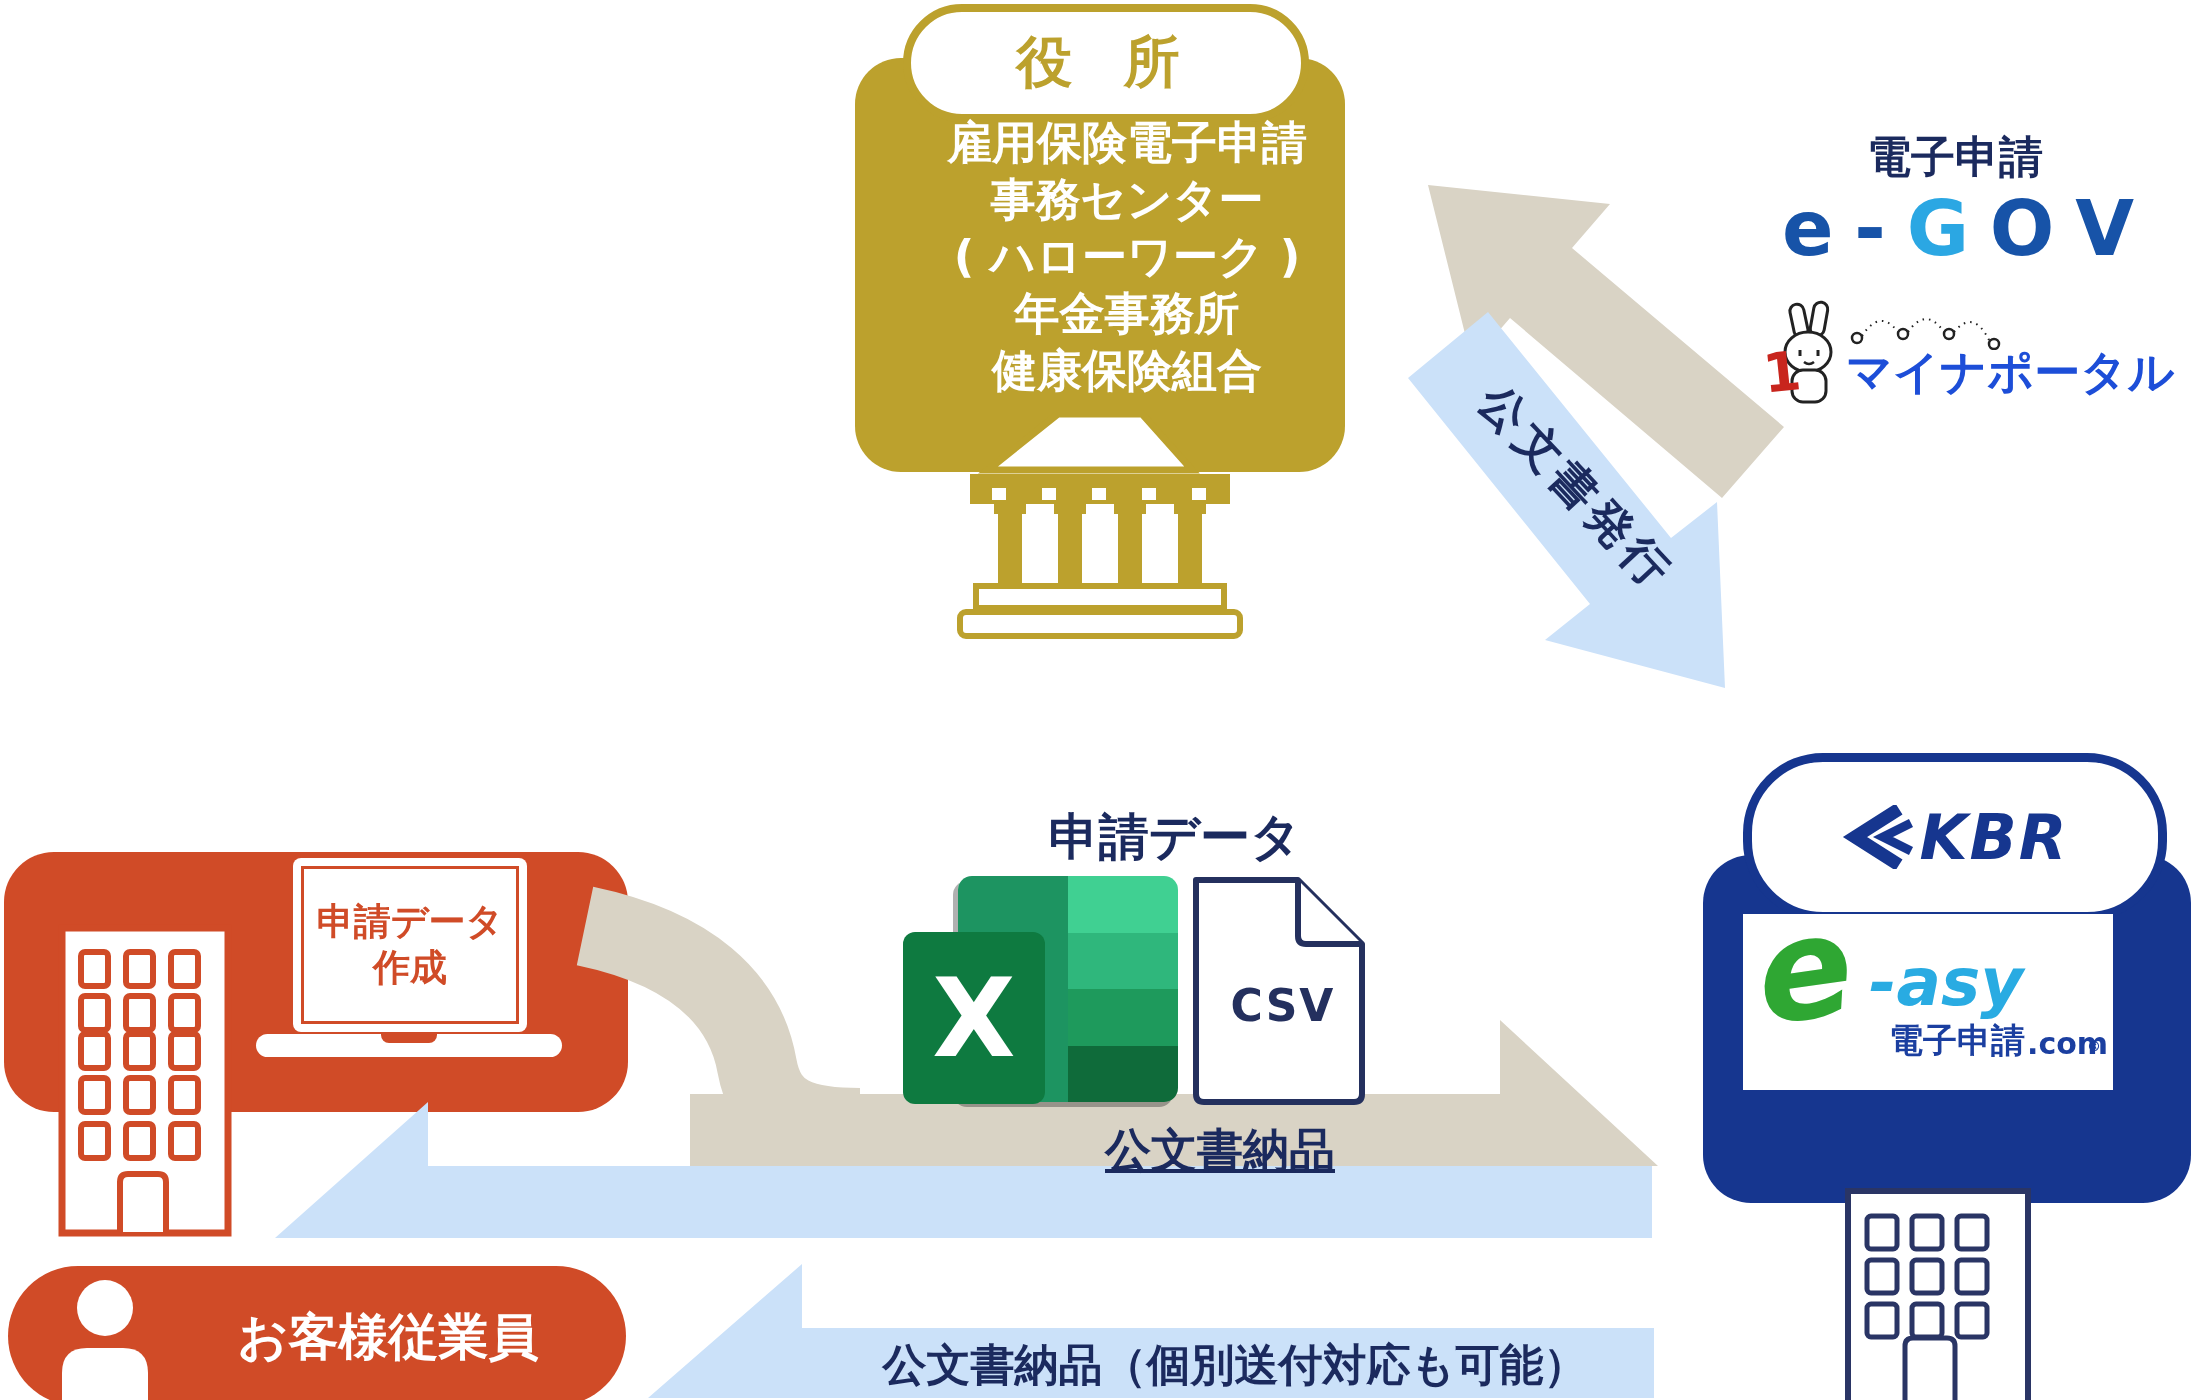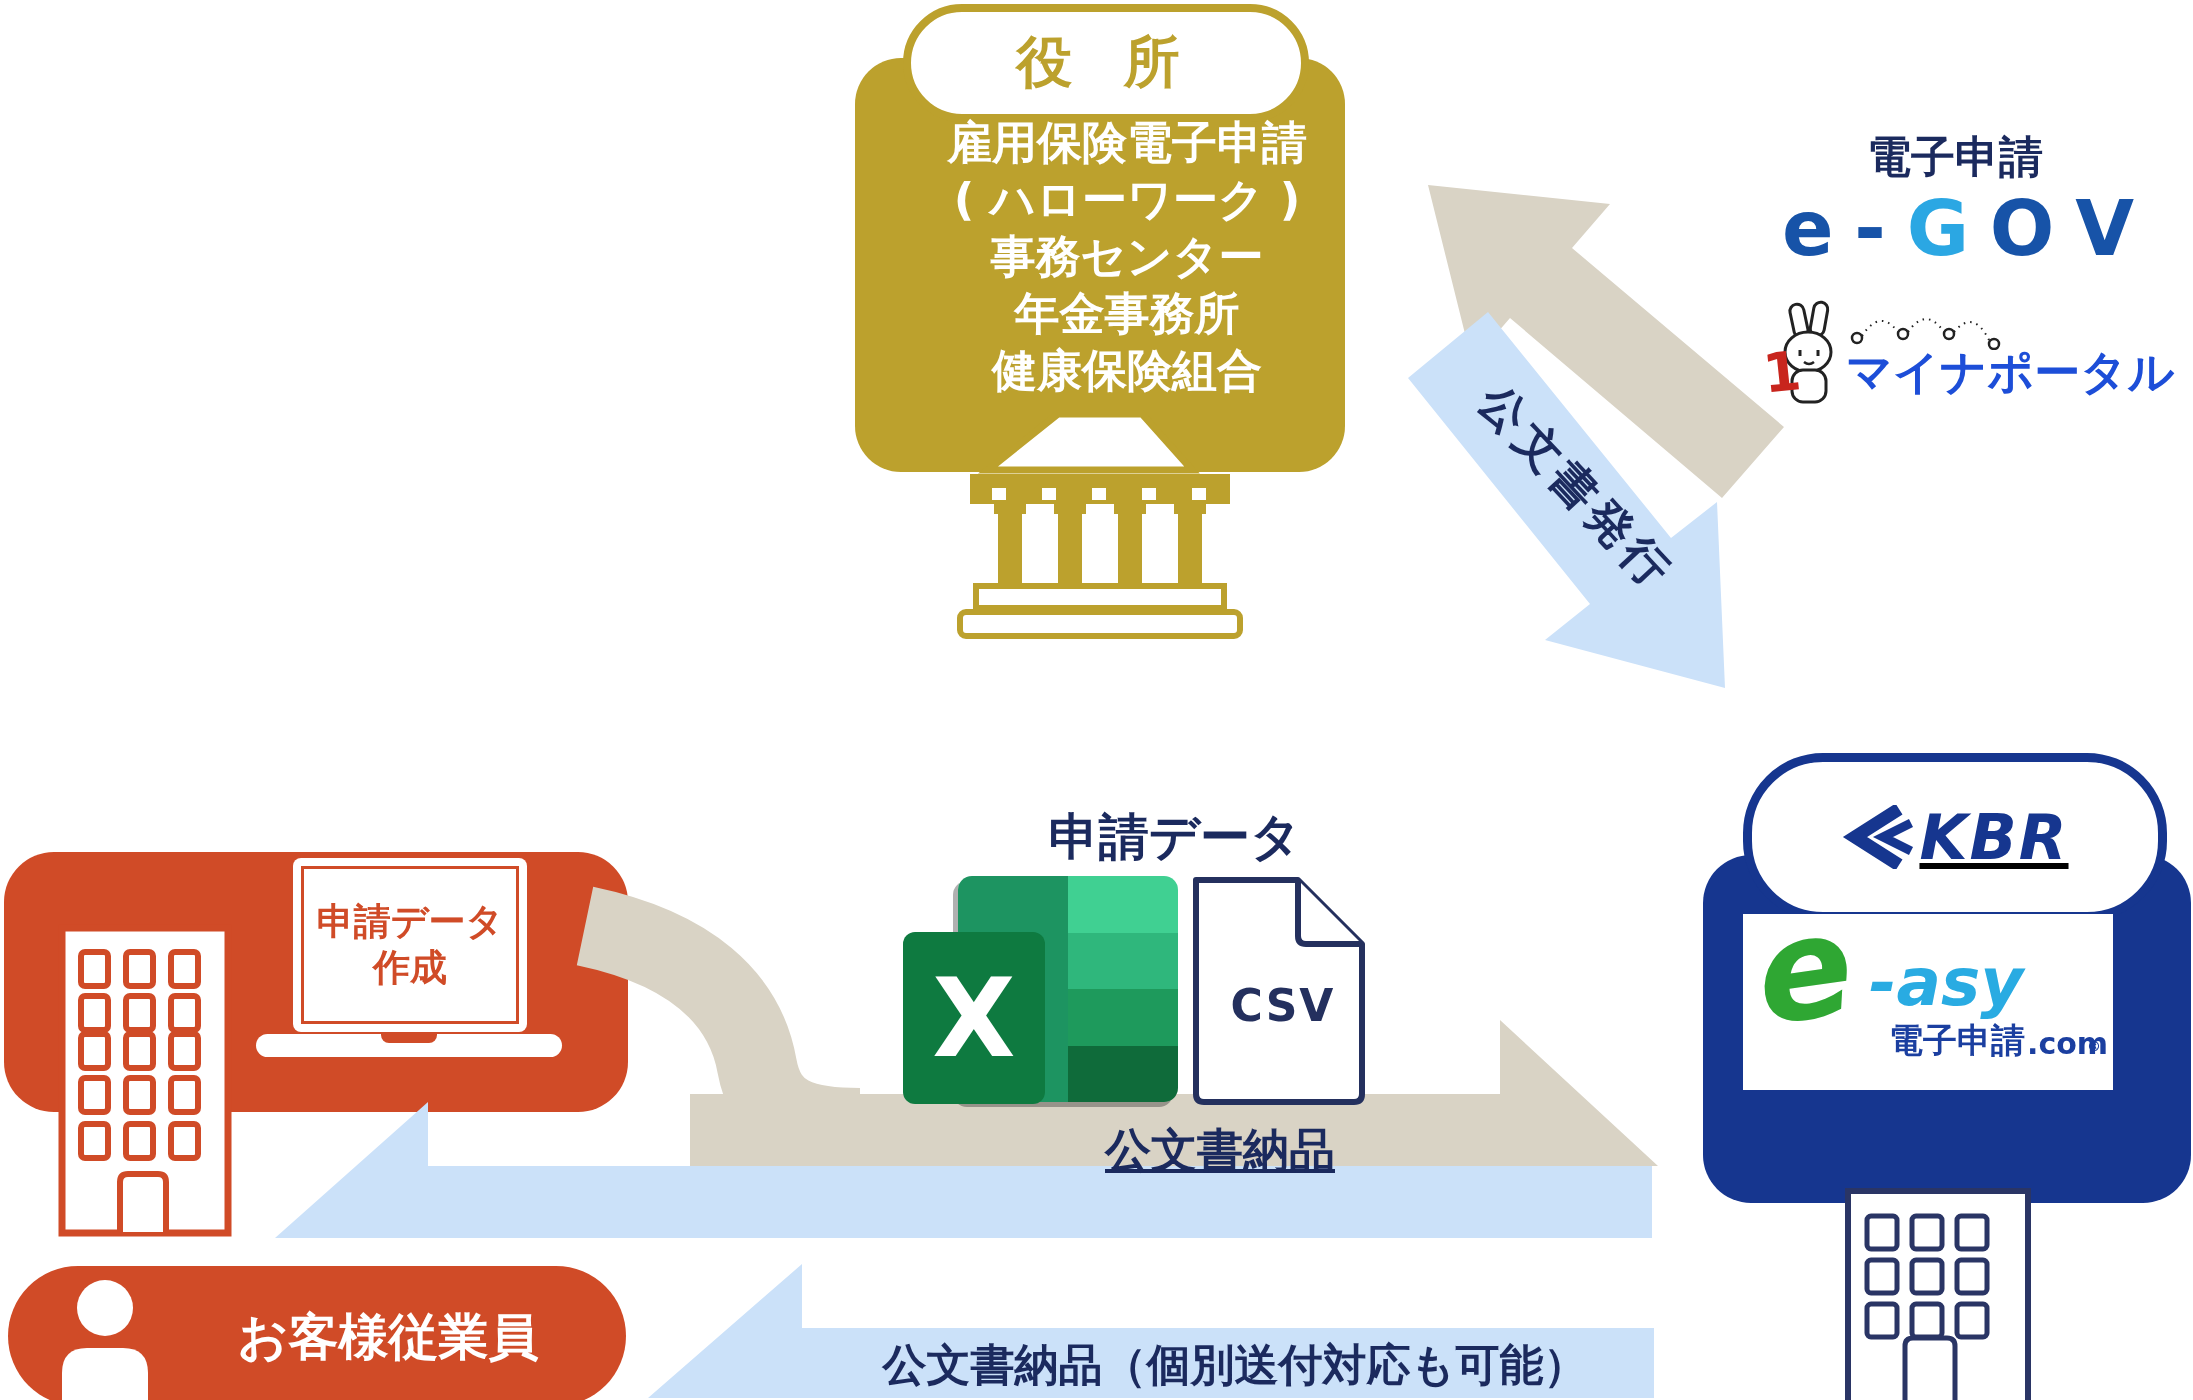--- a/index.html
+++ b/index.html
@@ -33,21 +33,21 @@
   .laptop-line{font-size:37px;line-height:46px;font-weight:bold;color:#D04B27;white-space:nowrap;}
   .laptop-base{left:256px;top:1034px;width:306px;height:23px;background:#fff;border-radius:12px;}
   .laptop-notch{position:absolute;left:50%;top:0;transform:translateX(-50%);width:56px;height:9px;
                 background:#D04B27;border-radius:0 0 8px 8px;}
   
   .emp-pill{left:8px;top:1266px;width:618px;height:140px;background:#D04B27;border-radius:72px;}
   .emp-label{position:absolute;left:165px;top:38px;width:430px;text-align:center;
              font-size:50px;font-weight:bold;color:#fff;}
   
   .kbr-box{left:1703px;top:855px;width:488px;height:348px;background:#16368F;border-radius:48px;}
-  .kbr-pill{left:1743px;top:753px;width:406px;height:150px;border:9px solid #16368F;border-radius:80px;gap:4px;text-decoration:underline;}
+  .kbr-pill{left:1743px;top:753px;width:406px;height:150px;border:9px solid #16368F;border-radius:80px;gap:4px;}
   .kbr-name{font-size:62px;font-weight:800;font-style:italic;color:#16368F;letter-spacing:2px;}
   .easy-panel{left:1743px;top:914px;width:370px;height:176px;background:#fff;}
   .easy-e{position:absolute;left:14px;top:-26px;font-size:140px;font-weight:800;font-style:italic;
           color:#2FA733;transform:rotate(-8deg);}
   .easy-asy{position:absolute;left:126px;top:30px;font-size:66px;font-weight:800;font-style:italic;color:#29ABE2;}
   .easy-sub{position:absolute;left:146px;top:104px;font-size:34px;font-weight:800;color:#1B3FA0;}
   .easy-com{position:absolute;left:284px;top:112px;font-size:30px;font-weight:bold;color:#1B3FA0;}
   .easy-reg{position:absolute;left:344px;top:124px;font-size:14px;font-weight:bold;color:#1B3FA0;}
   
   .xl-back{left:958px;top:876px;width:220px;height:226px;border-radius:14px;overflow:hidden;
@@ -77,22 +77,22 @@
     <polygon fill="#D9D3C5" points="1428,185 1610,204 1572,248 1784,427 1722,498 1510,318 1472,362"></polygon>
     <polygon fill="#CBE1F9" points="1725,688 1717,502 1671,538 1488,312 1408,378 1590,604 1545,640"></polygon>
   </svg>
 
   <div class="box gov-box"></div>
   <div class="pill gov-pill">
     <span>役 所</span>
   </div>
   <div class="abs gov-lines">
     <div class="gov-line">雇用保険電子申請</div>
+    <div class="gov-line">事務センター</div>
     <div class="gov-line">( ハローワーク )</div>
-    <div class="gov-line">事務センター</div>
     <div class="gov-line">年金事務所</div>
     <div class="gov-line">健康保険組合</div>
   </div>
   <svg class="layer" style="left:940px;top:408px;" width="320" height="250">
     <path d="M 48,62 L 118,6 H 202 L 252,62 Z" fill="#fff" stroke="#BCA12D" stroke-width="7"></path>
     <rect x="30" y="66" width="260" height="30" fill="#BCA12D"></rect>
     <rect x="52" y="80" width="14" height="12" fill="#fff"></rect>
       <rect x="102" y="80" width="14" height="12" fill="#fff"></rect>
     <rect x="152" y="80" width="14" height="12" fill="#fff"></rect>
       <rect x="202" y="80" width="14" height="12" fill="#fff"></rect>

